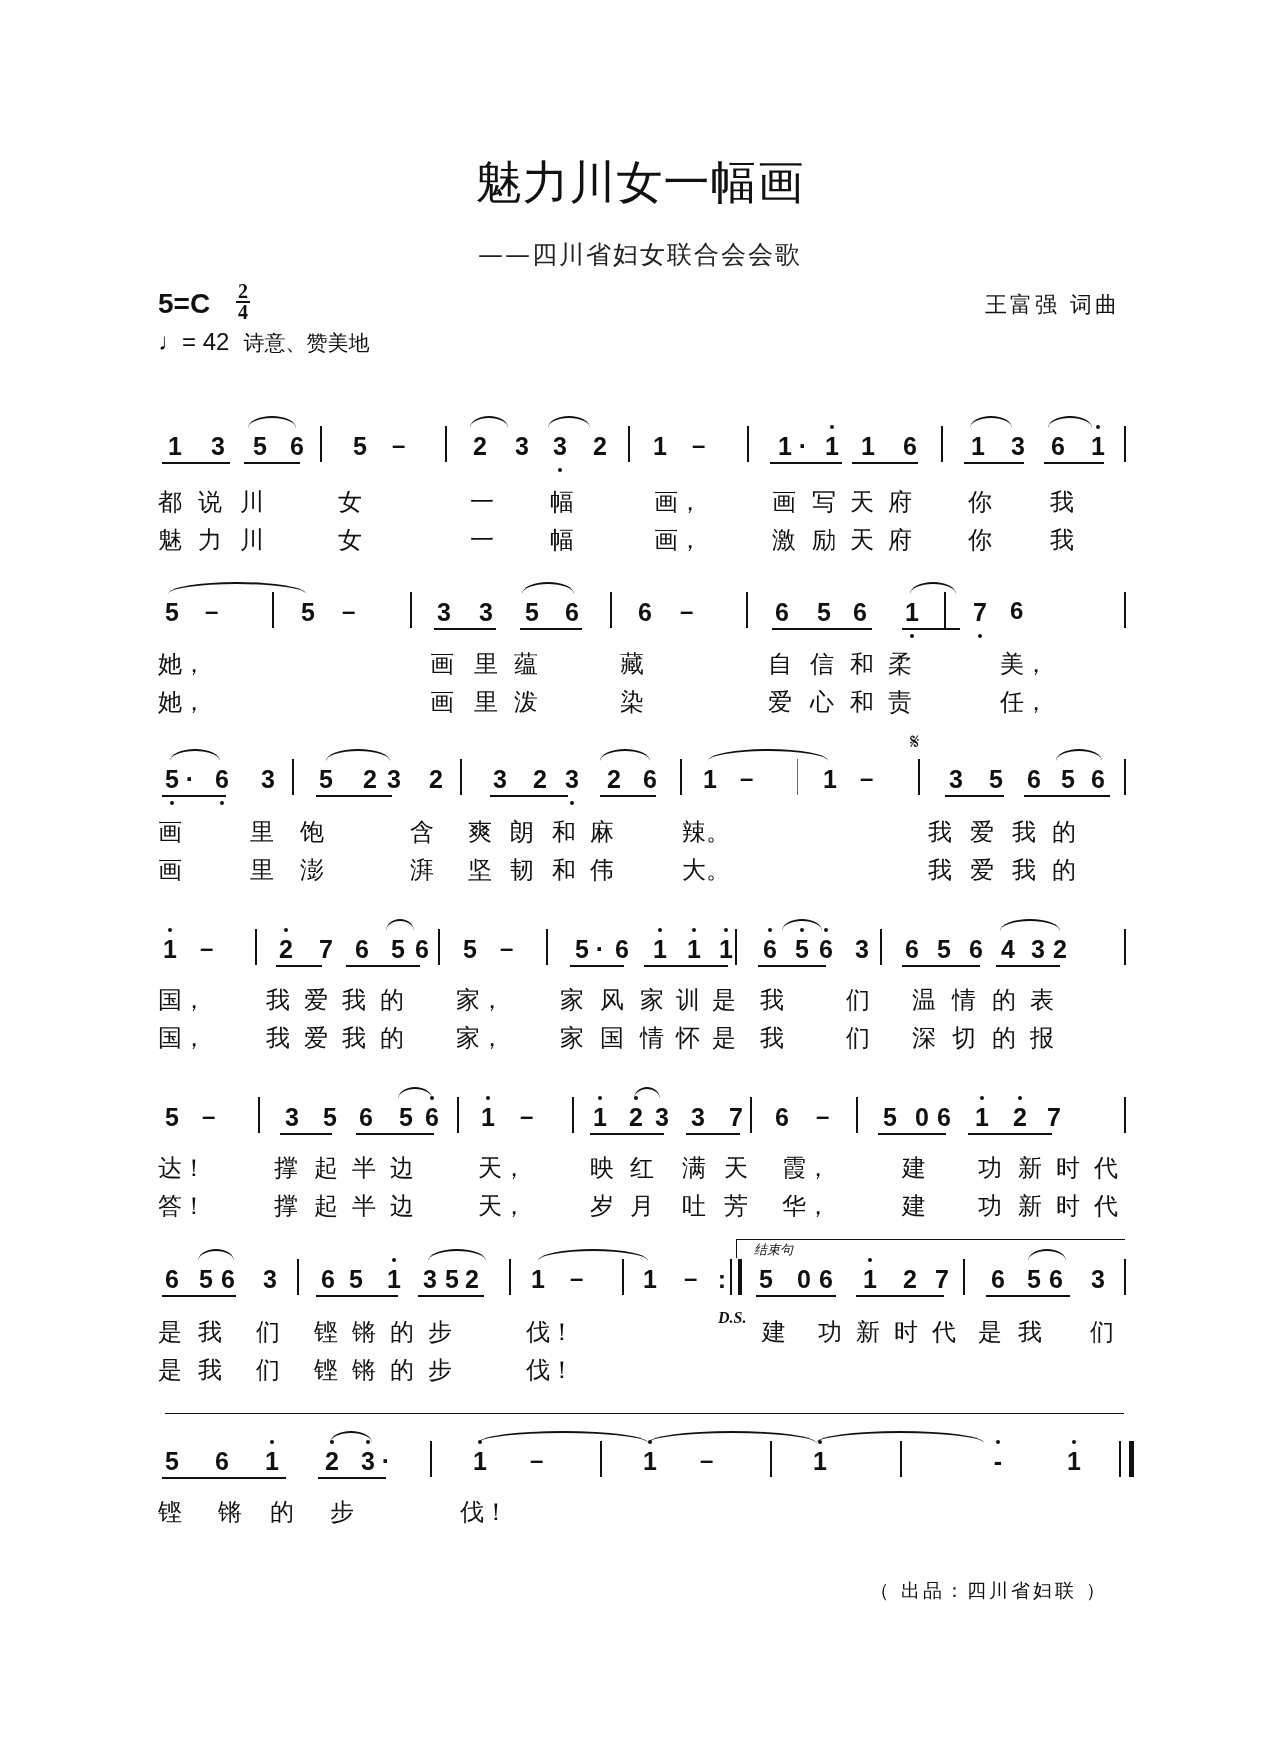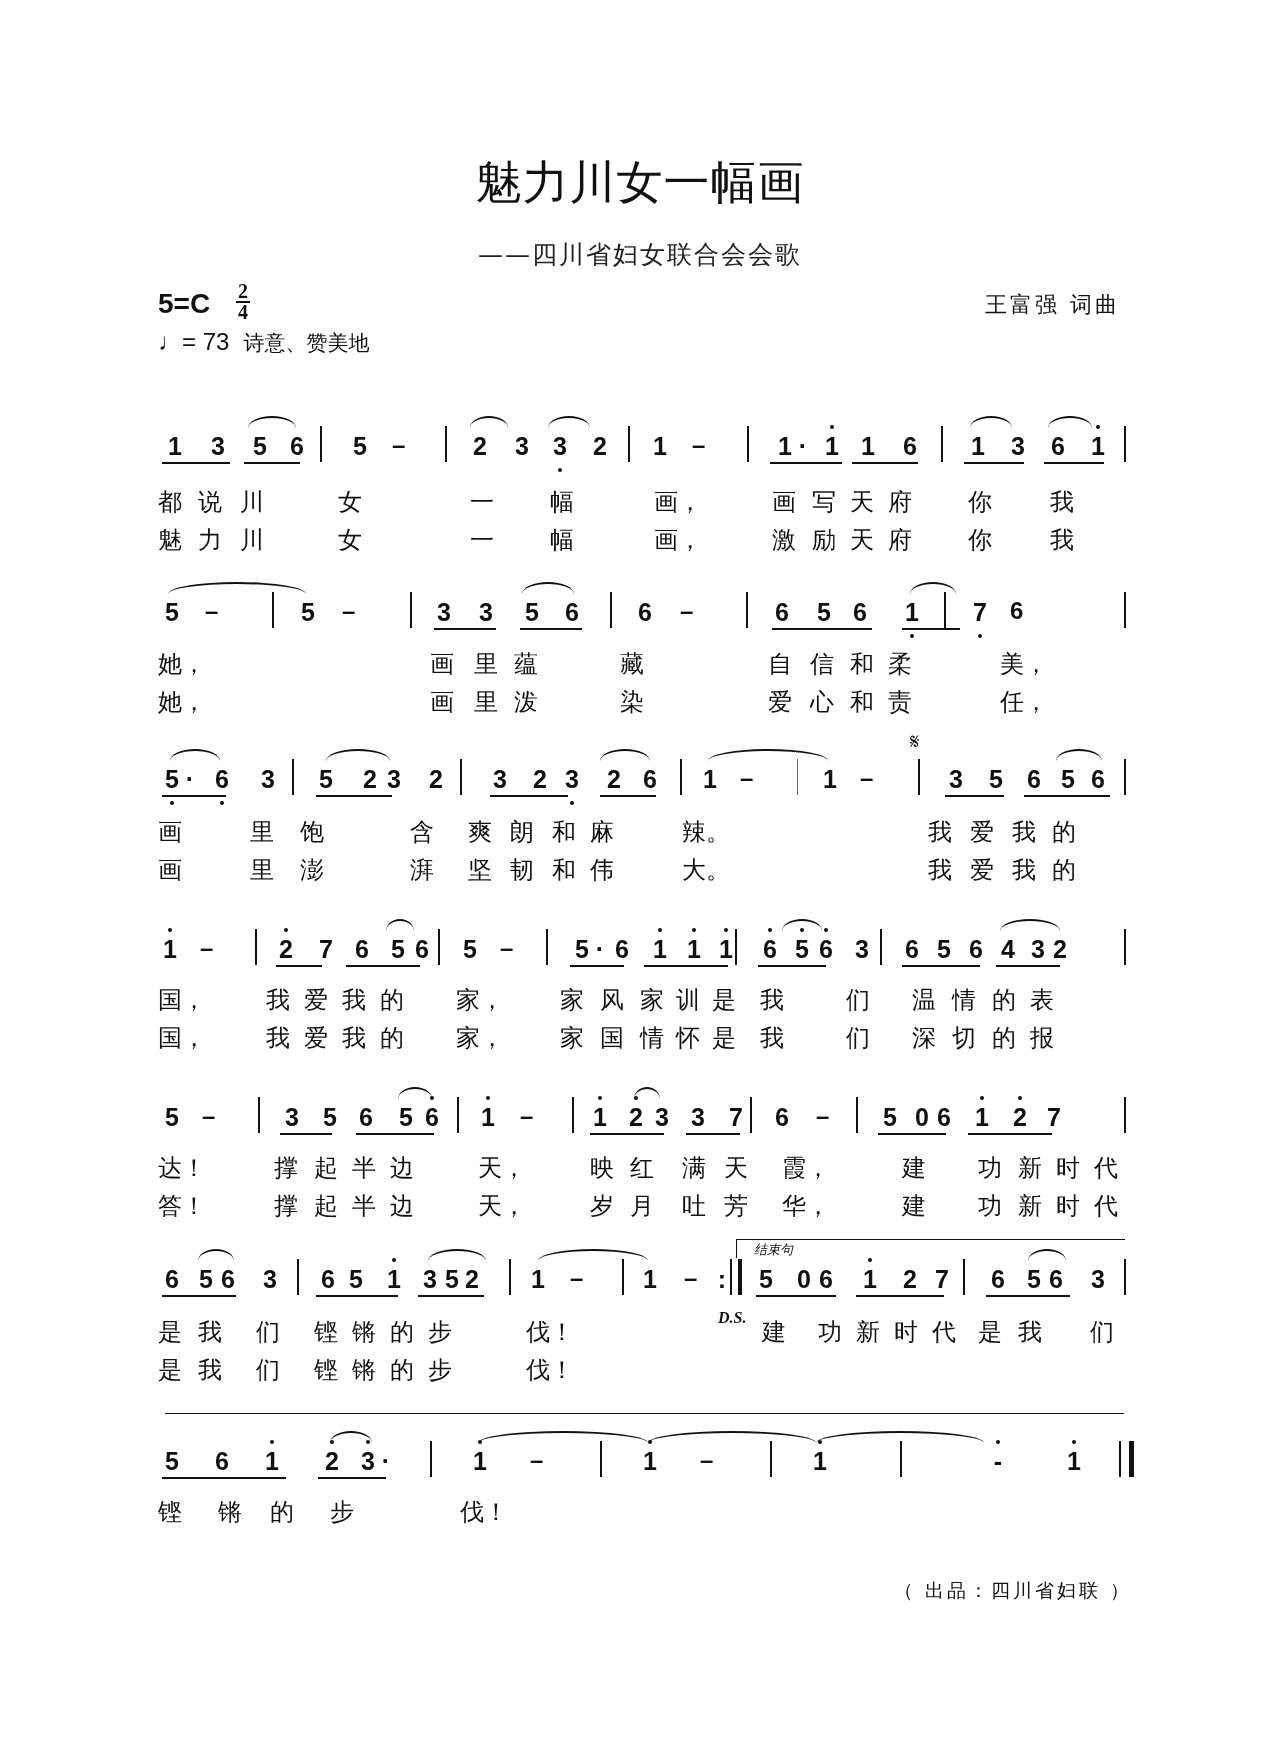--- a/index.html
+++ b/index.html
@@ -9,21 +9,21 @@
            font-size:46px; font-weight:normal; letter-spacing:1px; }
   .subtitle { position:absolute; left:0; width:1280px; top:238px; text-align:center;
               font-size:25px; color:#222; letter-spacing:2px; }
   .key { position:absolute; left:158px; top:288px; font-family:"Liberation Sans", sans-serif;
          font-size:28px; font-weight:bold; }
   .timesig { position:absolute; left:236px; top:282px; font-family:"Liberation Serif", serif;
              font-weight:bold; font-size:20px; line-height:19px; text-align:center; }
   .tempo { position:absolute; left:158px; top:328px; font-family:"Liberation Sans", sans-serif; font-size:24px; }
   .tempo .desc { font-family:"DejaVu Sans", sans-serif; font-size:21px; margin-left:14px; }
   .author { position:absolute; right:160px; top:290px; font-size:22px; letter-spacing:3px; font-family:"DejaVu Serif", serif; }
-  .footer { position:absolute; right:148px; top:1578px; font-size:19px; letter-spacing:3px; }
+  .footer { position:absolute; right:172px; top:1578px; font-size:19px; letter-spacing:3px; }
 
   .row { position:absolute; left:0; width:1280px; }
   .n { position:absolute; font-family:"Liberation Sans", sans-serif; font-weight:bold; font-size:25px;
        width:20px; text-align:center; top:0; line-height:28px; }
   .dash { position:absolute; font-family:"Liberation Sans", sans-serif; font-weight:bold; font-size:24px; top:0; line-height:26px; }
   .bar { position:absolute; top:-6px; width:2px; height:36px; background:#111; }
   .bar.thin { width:1px; background:#666; }
   .ul { position:absolute; height:2px; background:#111; }
   .dot-hi { position:absolute; width:4px; height:4px; border-radius:2px; background:#111; }
   .slur { position:absolute; border-top:2px solid #111; border-radius:50% 50% 0 0 / 100% 100% 0 0; height:10px; }
@@ -40,21 +40,21 @@
 
 <div class="title">魅力川女一幅画</div>
 <div class="subtitle">——四川省妇女联合会会歌</div>
 <div class="key">5=C</div>
 <div class="timesig">
   <div>2</div>
   <div style="border-top:2px solid #111;width:14px;margin:0 auto;"></div>
   <div>4</div>
 </div>
 <div class="tempo">
-  <span>♩= 73</span><span class="desc">诗意、赞美地</span>
+  <span>♩= 42</span><span class="desc">诗意、赞美地</span>
 </div>
 <div class="author">王富强 词曲</div>
 
 <div id="score">
     <div class="row" style="top: 432px;">
       <span class="n" style="left: 165px;">1</span>
       <span class="n" style="left: 208px;">3</span>
       <span class="n" style="left: 250px;">5</span>
       <span class="n" style="left: 287px;">6</span>
       <div class="bar" style="left: 320px;"></div>

